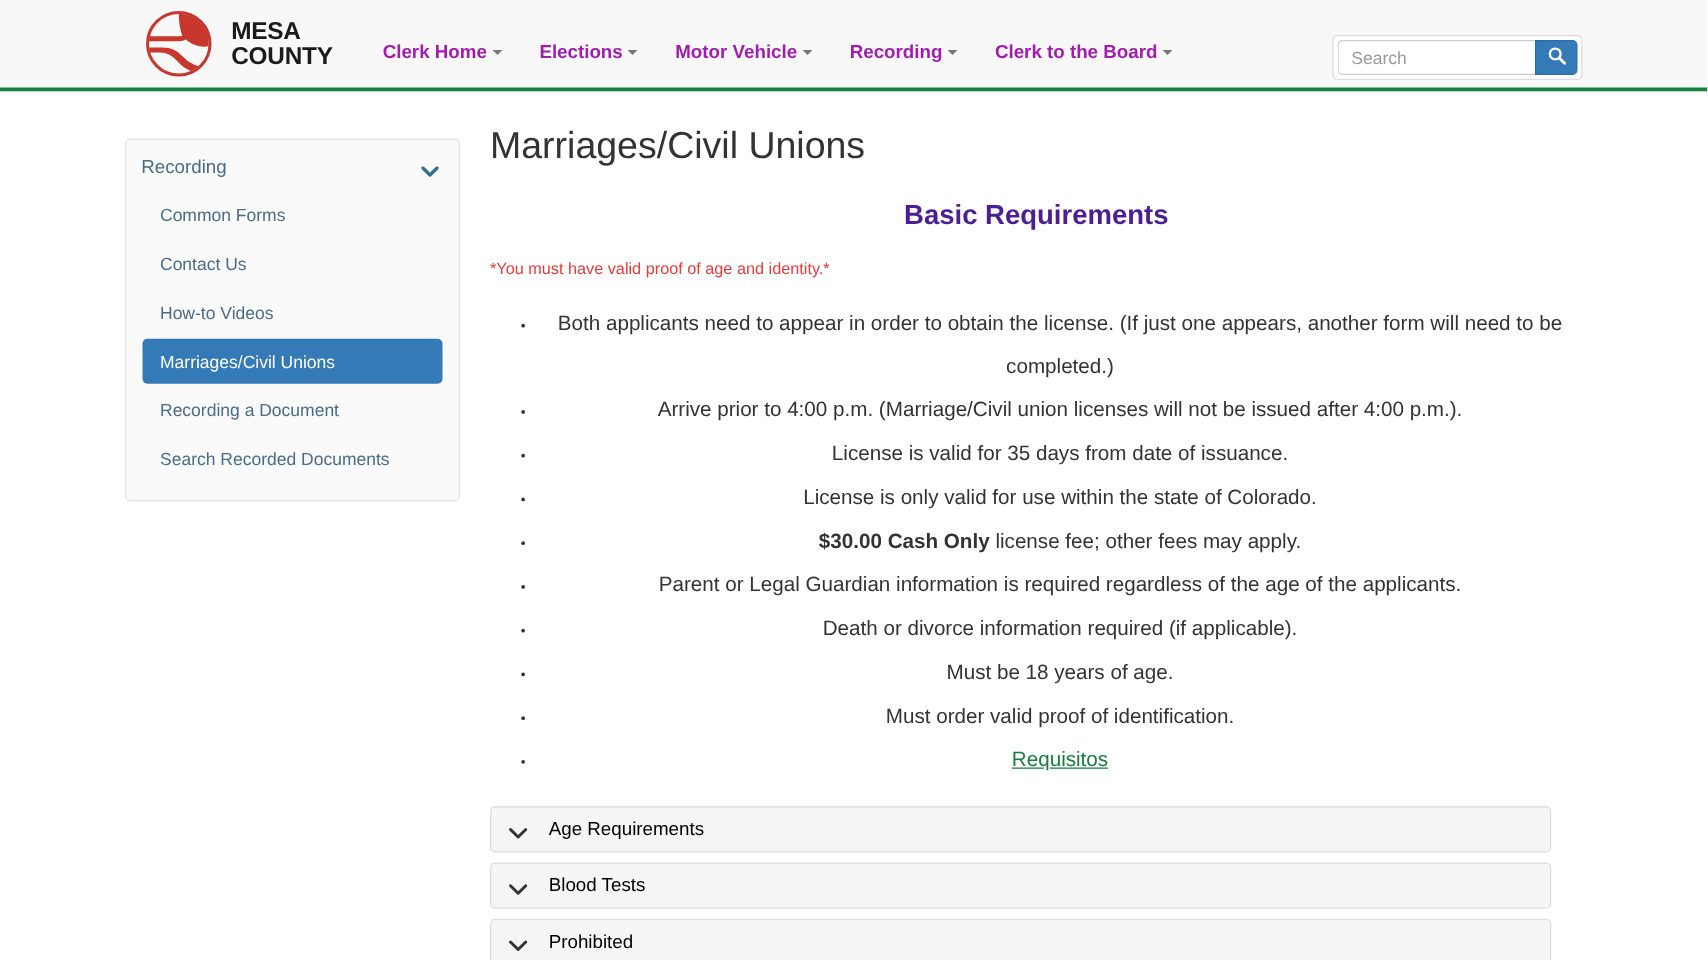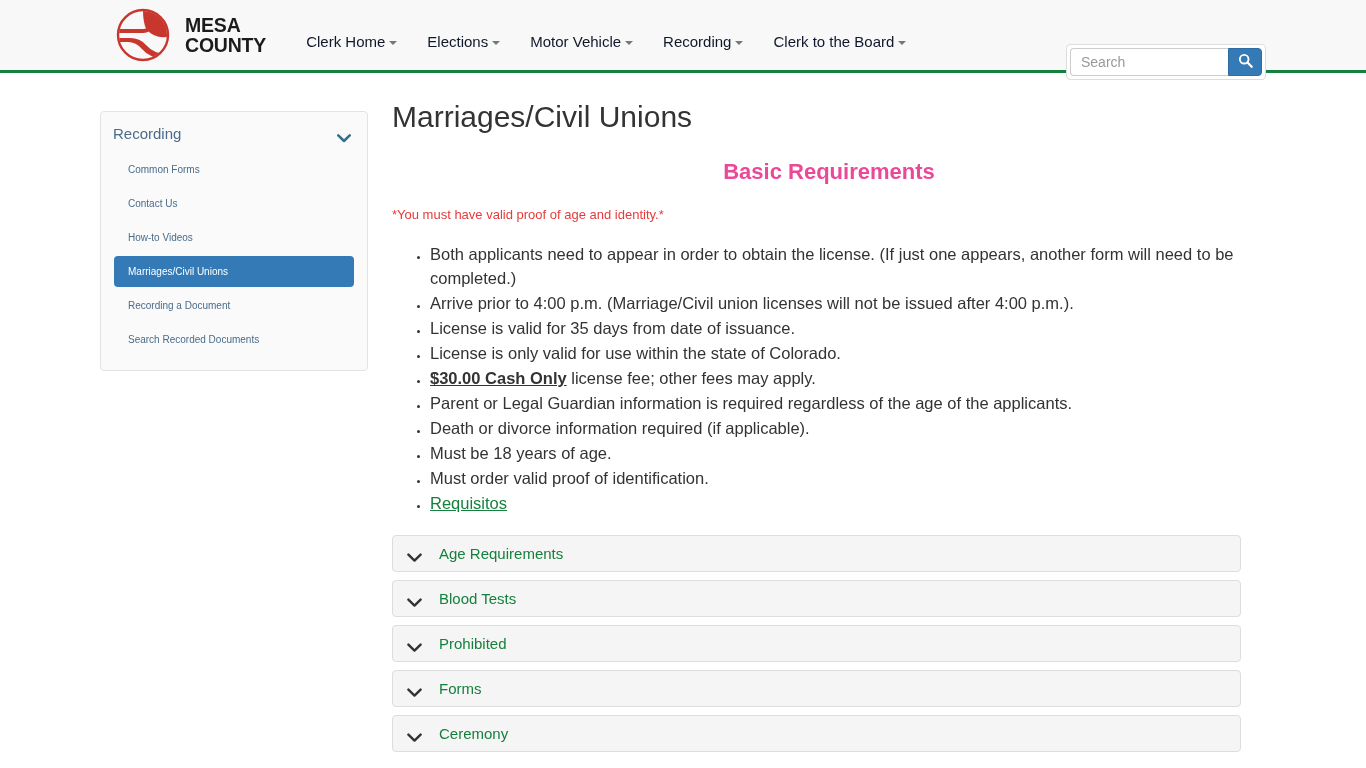--- a/index.html
+++ b/index.html
@@ -48,22 +48,22 @@
   .main-nav {
     display: flex;
     align-items: center;
     margin-left: 25px;
     padding-top: 12px;
   }
   .nav-item {
     position: relative;
     padding: 10px 15px;
     font-size: 15px;
-    font-weight: normal;
-    color: #0f172a;
+    font-weight: bold;
+    color: #a21caf;
     text-decoration: none;
     white-space: nowrap;
     cursor: pointer;
   }
   .caret {
     display: inline-block;
     width: 0;
     height: 0;
     margin-left: 4px;
     vertical-align: middle;
@@ -76,21 +76,20 @@
   .search-area {
     position: absolute;
     right: 100px;
     top: 28px;
     display: flex;
     align-items: stretch;
     background: #ffffff;
     border: 1px solid #dddddd;
     border-radius: 4px;
     padding: 3px;
-    margin-top: 16px;
   }
   .search-input {
     width: 158px;
     height: 28px;
     border: 1px solid #cccccc;
     border-right: none;
     border-radius: 4px 0 0 4px;
     padding: 3px 10px;
     font-size: 14px;
     color: #555555;
@@ -146,21 +145,21 @@
     font-size: 15px;
     color: #4a6b8a;
   }
   .chev-blue { width: 14px; height: 9px; }
 
   .side-list { list-style: none; margin: 0; padding: 0 13px; }
   .side-link {
     display: block;
     padding: 10px 14px;
     margin-bottom: 3px;
-    font-size: 10px;
+    font-size: 14px;
     color: #4a6b8a;
     text-decoration: none;
     border-radius: 4px;
     cursor: pointer;
   }
   .side-link.active {
     background: #337ab7;
     color: #ffffff;
     font-weight: normal;
   }
@@ -170,41 +169,42 @@
     font-size: 30px;
     font-weight: normal;
     color: #333333;
     margin: 0 0 24px 0;
     line-height: 1.2;
   }
   .section-title {
     text-align: center;
     font-size: 22px;
     font-weight: bold;
-    color: #ec4899;
+    color: #4c1d95;
     margin: 0 0 22px 0;
   }
   .warn-text {
     color: #e83a3a;
     font-size: 13px;
     margin: 0 0 20px 0;
   }
   .req-list {
     margin: 0 0 18px 0;
     padding-left: 38px;
     list-style: disc;
   }
   .req-list li {
     font-size: 16.5px;
-    line-height: 24px;
+    line-height: 34px;
     color: #333333;
     margin-bottom: 1px;
+    text-align: center;
   }
   .req-list li::marker { font-size: 11px; }
-  .req-list b { font-weight: bold; text-decoration: underline; }
+  .req-list b { font-weight: bold; }
   .inline-link {
     color: #15803d;
     text-decoration: underline;
     cursor: pointer;
   }
 
   
   .accordion { margin-top: 20px; }
   .acc-panel {
     background: #f5f5f5;
@@ -215,21 +215,21 @@
     display: flex;
     align-items: center;
     padding: 0 14px;
     cursor: pointer;
     width: 849px;
   }
   .chev-dark { width: 15px; height: 10px; flex: 0 0 15px; }
   .acc-label {
     margin-left: 17px;
     font-size: 15px;
-    color: #15803d;
+    color: #000000;
   }
 </style>
 </head>
 <body>
 
 <div class="site-header">
 
   <a class="brand" href="#">
     <span class="brand-logo">
       <svg viewBox="0 0 66 56" width="66" height="56" aria-hidden="true">

